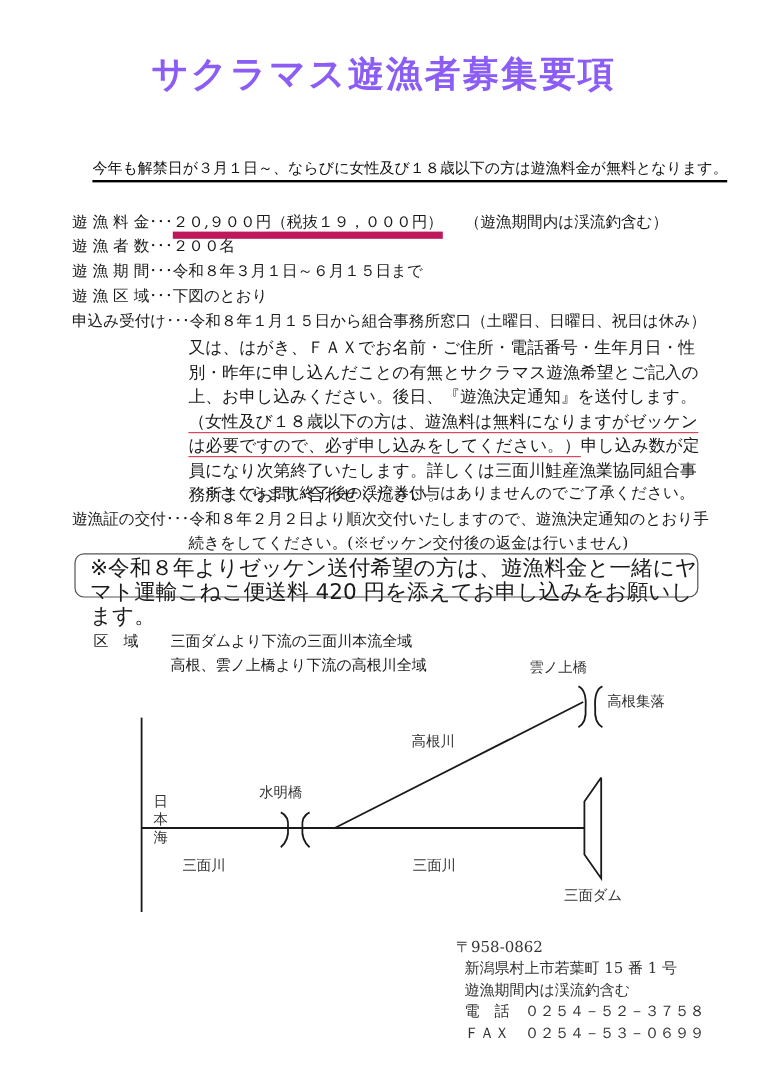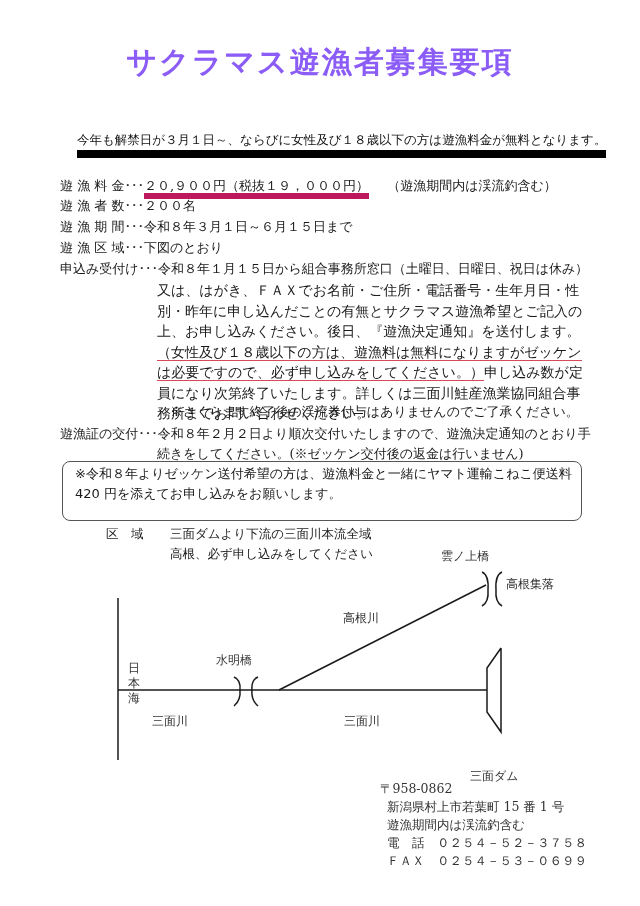--- a/index.html
+++ b/index.html
@@ -2,30 +2,30 @@
 <html><head>
 <meta charset="utf-8">
 <style>
   html, body { margin: 0; padding: 0; background: #ffffff; }
   body { width: 640px; height: 906px; position: relative; overflow: hidden;
          font-family: "DejaVu Serif", "Liberation Serif", serif; color: #1a1a1a; }
   .abs { position: absolute; white-space: nowrap; }
   .title { left: 0; width: 640px; top: 42px; text-align: center; font-family: "DejaVu Sans", sans-serif;
            font-weight: bold; font-size: 30px; letter-spacing: 2px; color: #8b5cf6; }
   .notice { left: 77px; top: 132px; font-family: "DejaVu Sans", sans-serif; font-size: 12.5px;
-            border-bottom: 8px solid #000000; padding-bottom: 1px; color: #111; }
+            border-bottom: 2px solid #000000; padding-bottom: 1px; color: #111; }
   .row { left: 60px; font-size: 13px; line-height: 20px; }
   .label { display: inline-block; letter-spacing: 0; }
   .ul-gray { border-bottom: 6px solid #be185d; }
   .ul-red { border-bottom: 1.5px solid #d9485a; }
   .para { left: 157px; width: 430px; font-size: 14px; line-height: 20.5px; white-space: normal; }
-  .note-box { left: 62px; top: 461px; width: 520px; height: 60px; border: 1.5px solid #555; border-radius: 8px;
-              font-family: "DejaVu Sans", sans-serif; font-size: 13px; line-height: 20px; padding: 2px 0 0 12px;
+  .note-box { left: 62px; top: 461px; width: 520px; height: 37px; border: 1.5px solid #555; border-radius: 8px;
+              font-family: "DejaVu Sans", sans-serif; font-size: 18px; line-height: 20px; padding: 2px 0 0 12px;
               box-sizing: border-box; white-space: normal; }
-  .area { font-size: 12.5px; margin-left: 28px; }
+  .area { font-size: 12.5px; }
   .map-label { font-size: 12px; color: #333; }
   .vert { font-size: 12px; line-height: 15px; color: #333; width: 14px; text-align: right; white-space: normal; margin-left: 37px; }
   .addr { left: 373px; font-size: 12.5px; line-height: 18px; color: #333; }
   svg { position: absolute; left: 0; top: 0; }
 </style>
 </head>
 <body>
 
 <div class="abs title">サクラマス遊漁者募集要項</div>
 
@@ -55,21 +55,21 @@
 
 <div class="abs row" style="top:424px;">
   <span>遊漁証の交付</span><span>･･･</span><span>令和８年２月２日より順次交付いたしますので、遊漁決定通知のとおり手</span>
 </div>
 <div class="abs row" style="left:157px; top:444px;">続きをしてください。(※ゼッケン交付後の返金は行いません)</div>
 
 <div class="abs note-box">※令和８年よりゼッケン送付希望の方は、遊漁料金と一緒にヤマト運輸こねこ便送料 420 円を添えてお申し込みをお願いします。</div>
 
 <div class="abs area" style="left:78px; top:526px;">区　域</div>
 <div class="abs area" style="left:142px; top:526px;">三面ダムより下流の三面川本流全域</div>
-<div class="abs area" style="left:142px; top:546px;">高根、必ず申し込みをしてください</div>
+<div class="abs area" style="left:142px; top:546px;">高根、雲ノ上橋より下流の高根川全域</div>
 
 <svg width="640" height="906">
   <g stroke="#1a1a1a" stroke-width="1.5" fill="none">
 
     <line x1="118" y1="598" x2="118" y2="760"></line>
 
     <line x1="118" y1="690" x2="487" y2="690"></line>
 
     <line x1="279" y1="690" x2="486" y2="585"></line>
 
@@ -83,19 +83,19 @@
   </g>
 </svg>
 
 <div class="abs map-label" style="left:441px; top:548px;">雲ノ上橋</div>
 <div class="abs map-label" style="left:506px; top:576px;">高根集落</div>
 <div class="abs map-label" style="left:343px; top:610px;">高根川</div>
 <div class="abs map-label" style="left:216px; top:652px;">水明橋</div>
 <div class="abs vert" style="left:89px; top:661px;">日本海</div>
 <div class="abs map-label" style="left:152px; top:713px;">三面川</div>
 <div class="abs map-label" style="left:344px; top:713px;">三面川</div>
-<div class="abs map-label" style="left:470px; top:738px;margin-top:30px;">三面ダム</div>
+<div class="abs map-label" style="left:470px; top:738px;">三面ダム</div>
 
 <div class="abs addr" style="left:380px; top:780px;">〒958-0862</div>
 <div class="abs addr" style="left:387px; top:798px;">新潟県村上市若葉町 15 番 1 号</div>
 <div class="abs addr" style="left:387px; top:816px;">遊漁期間内は渓流釣含む</div>
 <div class="abs addr" style="left:387px; top:834px;">電　話　０２５４－５２－３７５８</div>
 <div class="abs addr" style="left:387px; top:852px;">ＦＡＸ　０２５４－５３－０６９９</div>
 
 </body></html>

